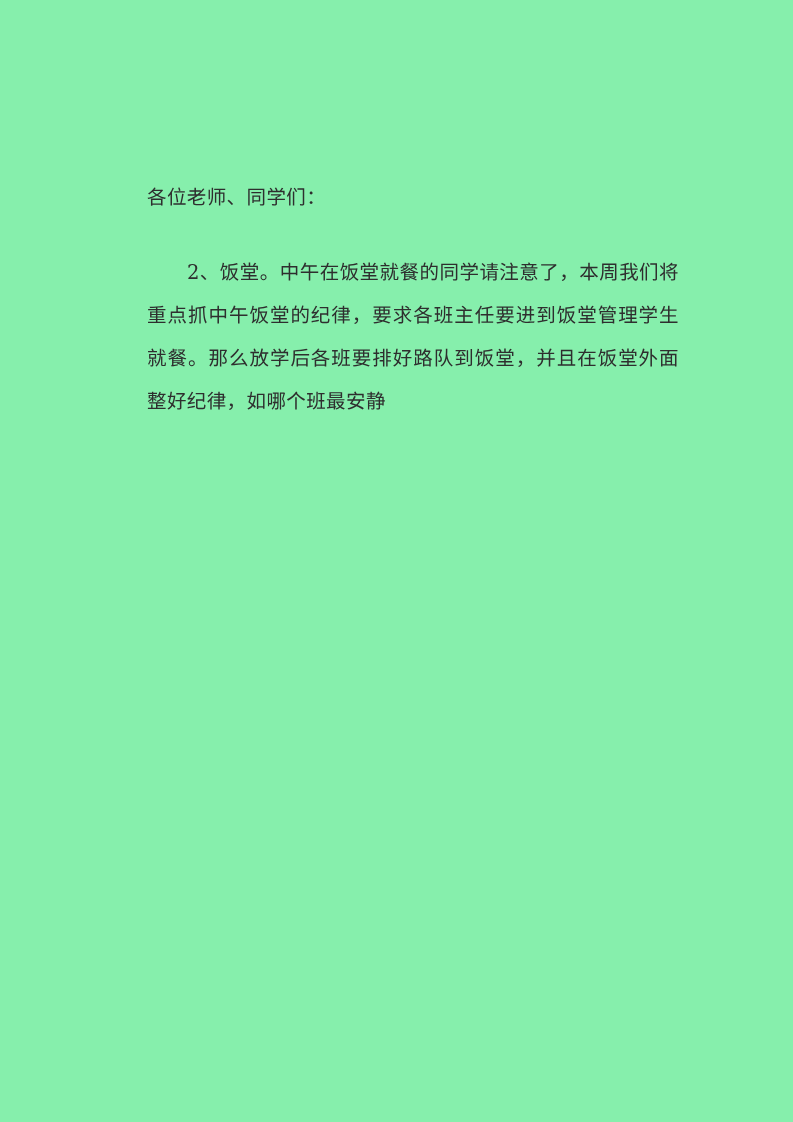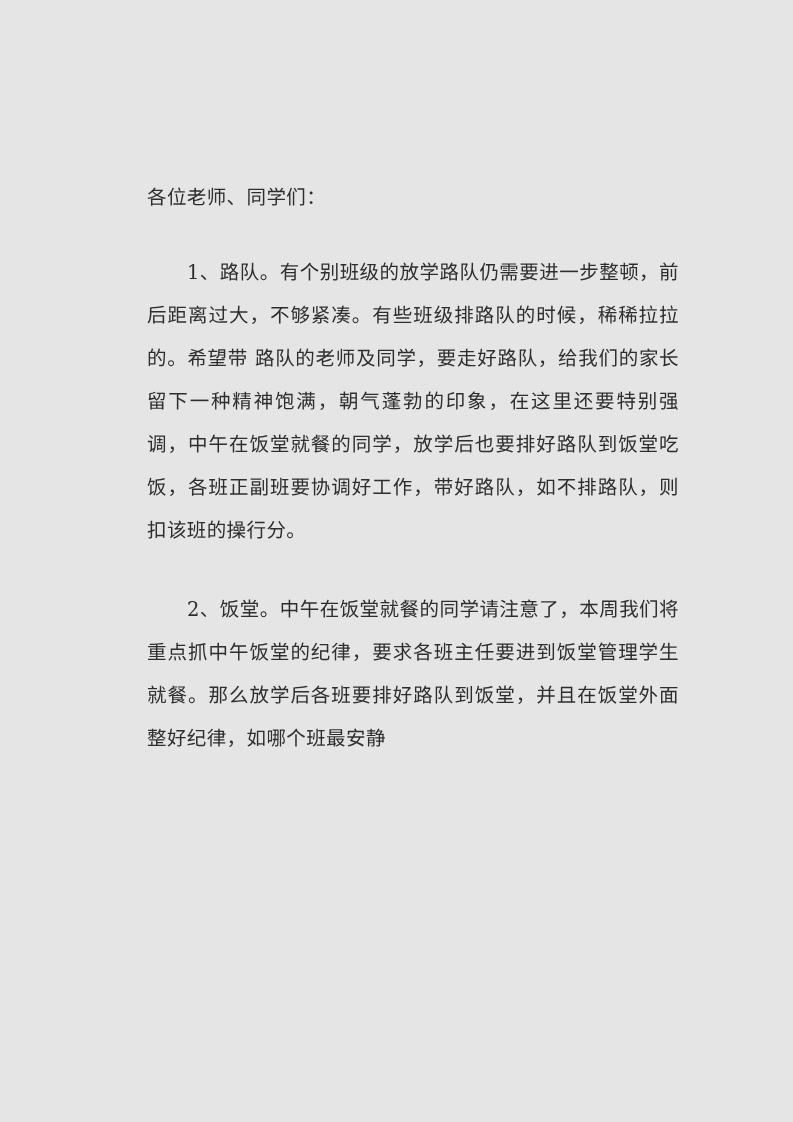--- a/index.html
+++ b/index.html
@@ -10,21 +10,21 @@
   }
   body {
     font-family: "DejaVu Serif", "Liberation Serif", serif;
     color: #2b2b2b;
   }
   .page {
     position: relative;
     width: 793px;
     height: 1122px;
     margin: 0 auto;
-    background: #e5e5e5;
+    background: #86efac;
     overflow: hidden;
     box-sizing: border-box;
   }
   .doc-body {
     position: absolute;
     left: 147px;
     top: 176px;
     width: 532px;
   }
   .para {
@@ -49,18 +49,17 @@
 </head>
 <body>
 
 <div class="page">
   <div class="doc-body">
 
     <p class="para gap-salutation">各位老师、同学们：</p>
 
 
 
-    <p class="para indent gap-item">1、路队。有个别班级的放学路队仍需要进一步整顿，前后距离过大，不够紧凑。有些班级排路队的时候，稀稀拉拉的。希望带 路队的老师及同学，要走好路队，给我们的家长留下一种精神饱满，朝气蓬勃的印象，在这里还要特别强调，中午在饭堂就餐的同学，放学后也要排好路队到饭堂吃饭，各班正副班要协调好工作，带好路队，如不排路队，则扣该班的操行分。</p>
 
     <p class="para indent">2、饭堂。中午在饭堂就餐的同学请注意了，本周我们将重点抓中午饭堂的纪律，要求各班主任要进到饭堂管理学生就餐。那么放学后各班要排好路队到饭堂，并且在饭堂外面整好纪律，如哪个班最安静</p>
 
   </div>
 </div>
 
 </body></html>

